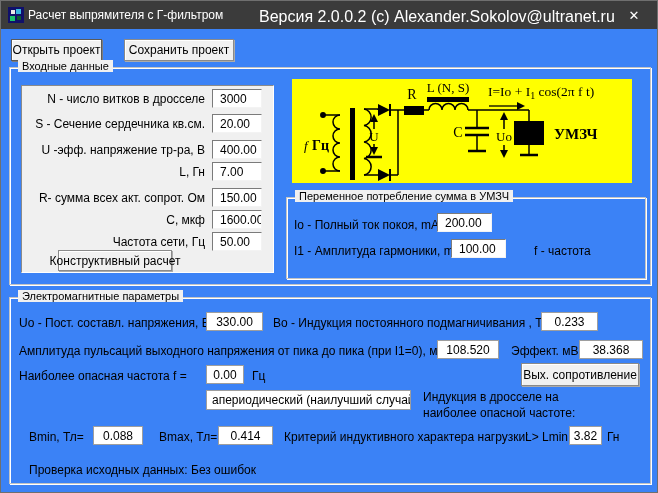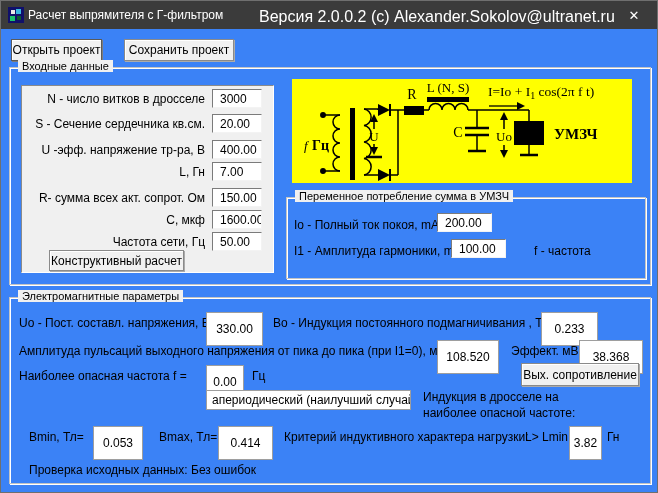--- a/index.html
+++ b/index.html
@@ -47,21 +47,21 @@
     border-color:#8a8a8a #ffffff #ffffff #8a8a8a; background:#f0f0f0;
   }
   
   .efield {
     position:absolute; height:19px; background:#ffffff;
     border:1px solid; border-color:#7b7b7b #f3f3f3 #f3f3f3 #7b7b7b;
     font-family:"Liberation Sans", sans-serif; font-size:12px;
     padding:0 0 0 7px; outline:none;
   }
   .rfield {
-    position:absolute; height:34px; background:#ffffff; border:1px solid #9e9e9e;
+    position:absolute; height:19px; background:#ffffff; border:1px solid #9e9e9e;
     font-size:12px; display:flex; align-items:center; justify-content:center;
     white-space:nowrap; overflow:hidden;
   }
   .rfield.left { justify-content:flex-start; padding-left:5px; }
   .lbl { position:absolute; white-space:nowrap; font-size:12px; }
   .lbl-r { text-align:right; }
   .note2 { position:absolute; font-size:12px; line-height:16px; }
   
   .circuit { position:absolute; left:291px; top:78px; width:340px; height:104px; }
 </style>
@@ -98,21 +98,21 @@
     <span class="lbl lbl-r" style="right:68px; top:57px;">U -эфф. напряжение тр-ра, В</span>
     <input class="efield" style="left: 190px; top: 54px; width: 50px;" value="400.00">
     <span class="lbl lbl-r" style="right:68px; top:79px;">L, Гн</span>
     <input class="efield" style="left: 190px; top: 76px; width: 50px;" value="7.00">
     <span class="lbl lbl-r" style="right:68px; top:105px;">R-  сумма всех акт. сопрот. Ом</span>
     <input class="efield" style="left: 190px; top: 102px; width: 50px;" value="150.00">
     <span class="lbl lbl-r" style="right:68px; top:127px;">С, мкф</span>
     <input class="efield" style="left: 190px; top: 124px; width: 50px;" value="1600.00">
     <span class="lbl lbl-r" style="right:68px; top:149px;text-align:center;">Частота сети, Гц</span>
     <input class="efield" style="left: 190px; top: 146px; width: 50px;" value="50.00">
-    <div class="btn" style="left:27px; top:164px; width:135px; height:21px;">Конструктивный расчет</div>
+    <div class="btn" style="left:36px; top:164px; width:114px; height:21px;">Конструктивный расчет</div>
   </div>
 
   <svg class="circuit" viewBox="0 0 340 104">
     <rect x="0" y="0" width="340" height="104" fill="#ffff00"></rect>
     <g stroke="#000" stroke-width="1.5" fill="none">
       <line x1="31" y1="36" x2="48" y2="36"></line>
       <line x1="31" y1="92" x2="48" y2="92"></line>
       <path d="M48,36 a7,7 0 0 0 0,14 a7,7 0 0 0 0,14 a7,7 0 0 0 0,14 a7,7 0 0 0 0,14"></path>
       <circle cx="31" cy="36" r="2.2" fill="#000"></circle>
       <circle cx="31" cy="92" r="2.2" fill="#000"></circle>
@@ -202,21 +202,21 @@
 
   <span class="lbl" style="left:18px; top:368px;">Наиболее опасная частота  f =</span>
   <div class="rfield" style="left:205px; top:364px; width:38px;">0.00</div>
   <span class="lbl" style="left:251px; top:368px;">Гц</span>
   <div class="btn" style="left:520px; top:362px; width:118px; height:23px;">Вых. сопротивление</div>
 
   <div class="rfield left" style="left:205px; top:389px; width:205px; height:20px;">апериодический (наилучший случай)</div>
   <span class="note2" style="left:422px; top:388px; width:190px;">Индукция в дросселе на наиболее опасной частоте:</span>
 
   <span class="lbl" style="left:28px; top:429px;">Bmin, Тл=</span>
-  <div class="rfield" style="left:92px; top:425px; width:50px;">0.053</div>
+  <div class="rfield" style="left:92px; top:425px; width:50px;">0.088</div>
   <span class="lbl" style="left:158px; top:429px;">Bmax, Тл=</span>
   <div class="rfield" style="left:217px; top:425px; width:55px;">0.414</div>
   <span class="lbl" style="left:283px; top:429px;">Критерий индуктивного характера нагрузки:</span>
   <span class="lbl" style="left:524px; top:429px;">L&gt; Lmin</span>
   <div class="rfield" style="left:568px; top:425px; width:33px;">3.82</div>
   <span class="lbl" style="left:606px; top:429px;">Гн</span>
 
   <span class="lbl" style="left:28px; top:462px;">Проверка исходных данных:</span>
   <span class="lbl" style="left:190px; top:462px;">Без ошибок</span>
 

